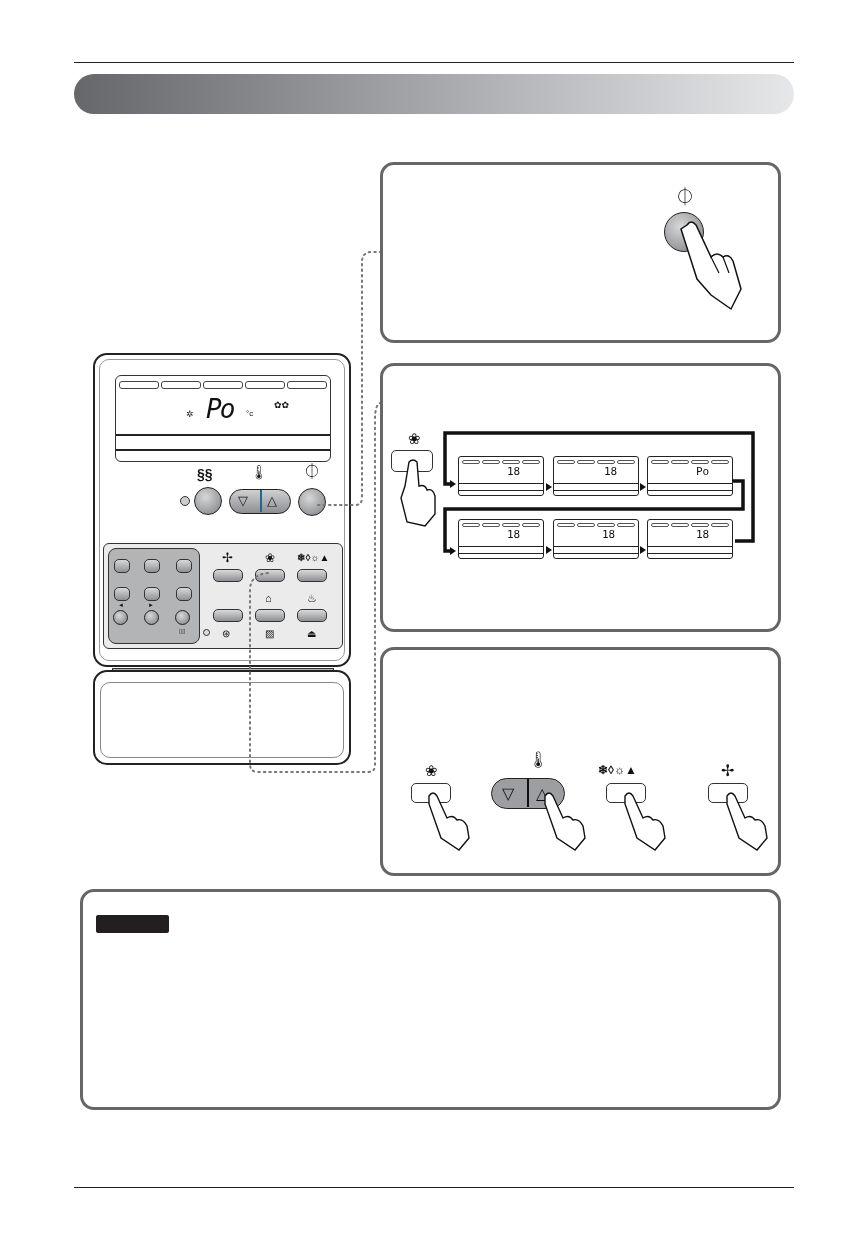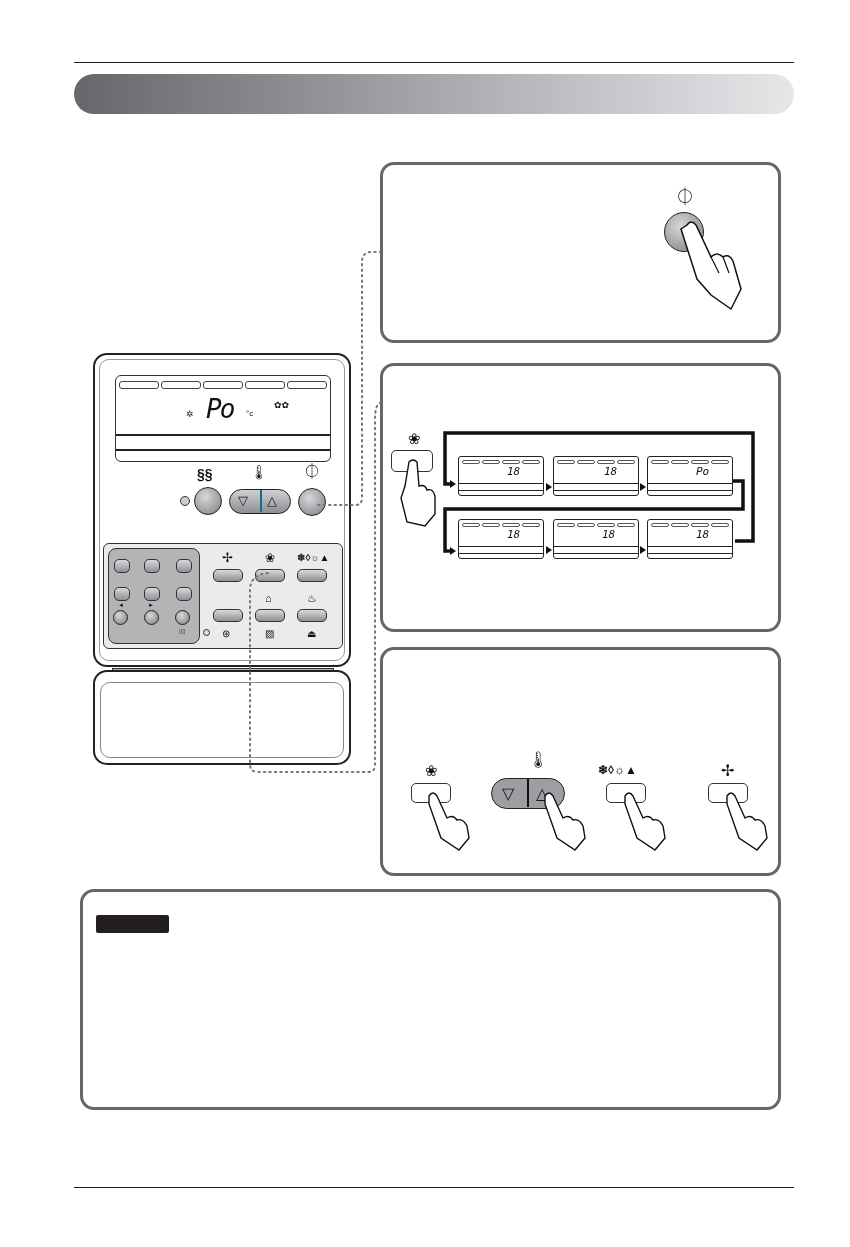--- a/index.html
+++ b/index.html
@@ -21,21 +21,21 @@
   .btn-rect.white{background:#fff;}
   .glyph{position:absolute;font-size:14px;line-height:14px;text-align:center;}
   .lid{position:absolute;left:93px;top:670px;width:258px;height:95px;border:2px solid #222;border-radius:14px;box-sizing:border-box;background:#fff;}
   .lid-inner{position:absolute;left:5px;top:10px;right:5px;bottom:5px;border:1px solid #888;border-radius:10px;}
   .hinge{position:absolute;left:112px;top:668px;width:222px;height:6px;background:linear-gradient(#bbb,#888);border:1px solid #333;box-sizing:border-box;}
   .key-panel{position:absolute;left:8px;top:188px;width:240px;height:106px;border:1.5px solid #333;border-radius:6px;background:#ebebec;box-sizing:border-box;}
   .key-cluster{position:absolute;left:4px;top:4px;width:92px;height:96px;background:#b3b4b6;border:1.5px solid #333;border-radius:8px;box-sizing:border-box;}
   .mini-lcd{position:absolute;width:86px;height:40px;border:1.5px solid #222;border-radius:3px;box-sizing:border-box;background:#fff;}
   .mini-lcd .s{position:absolute;top:3px;height:4px;border:1px solid #555;border-radius:2px;box-sizing:border-box;}
   .mini-lcd .l{position:absolute;left:0;right:0;height:1px;background:#222;}
-  .mini-lcd .t{position:absolute;font-size:11px;font-style:italic;font-family:"DejaVu Sans Mono",monospace;}
+  .mini-lcd .t{position:absolute;font-size:11px;font-family:"DejaVu Sans Mono",monospace;}
   .arrow{position:absolute;width:0;height:0;border-top:4px solid transparent;border-bottom:4px solid transparent;border-left:6px solid #111;}
   .hand{position:absolute;}
 </style>
 </head>
 <body>
 
 <div class="rule" style="top:62px;"></div>
 
 <div class="header-bar">
   <span></span>

